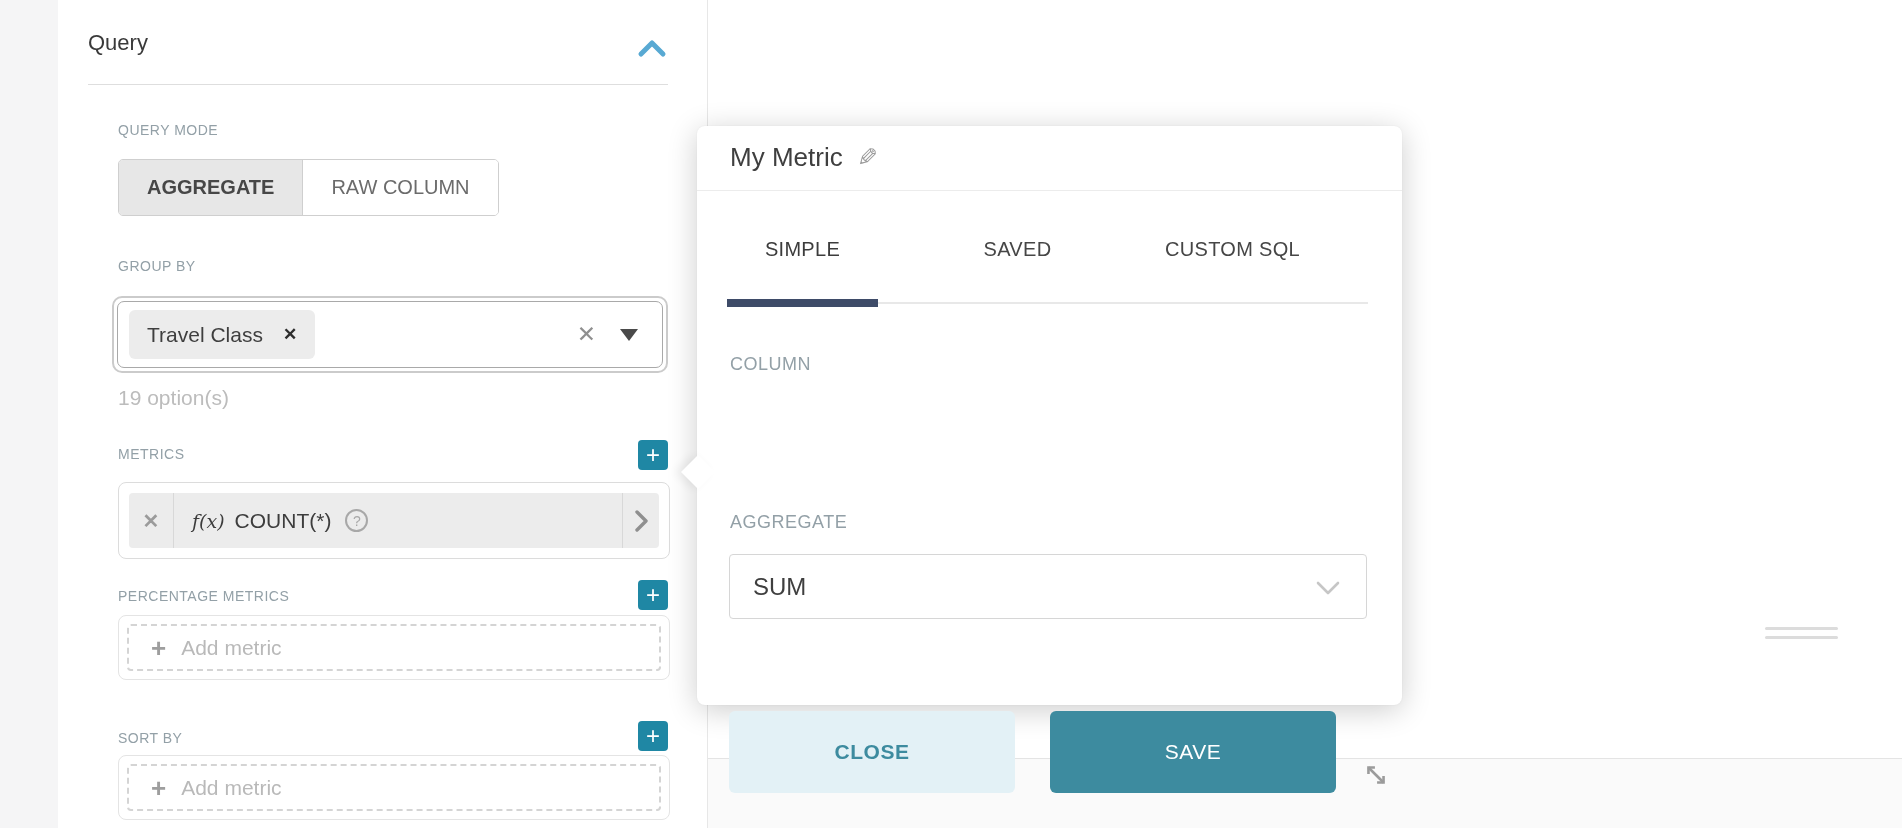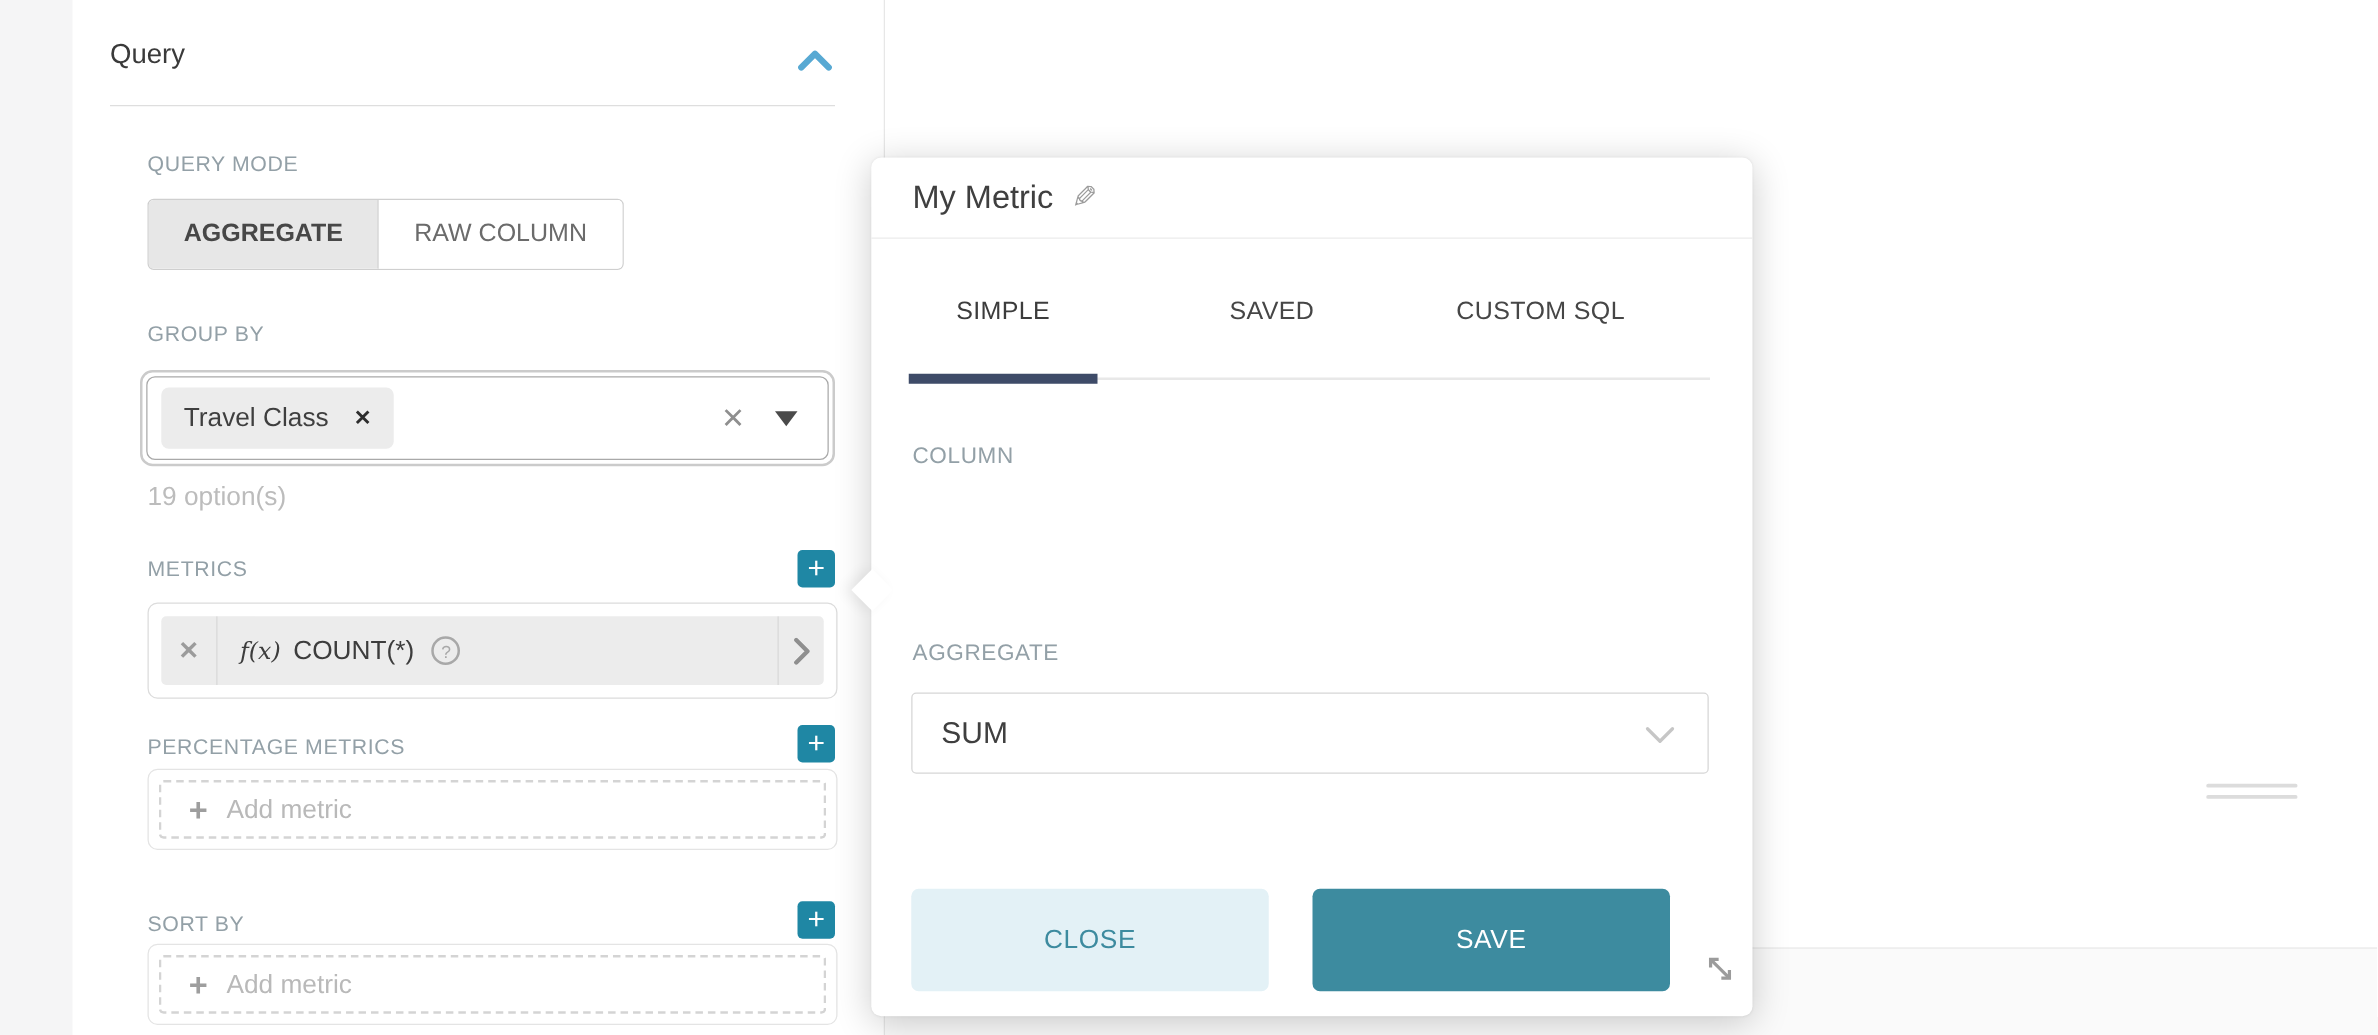--- a/index.html
+++ b/index.html
@@ -12,21 +12,21 @@
   .canvas-rule{ position:absolute; left:708px; top:758px; width:1194px; height:1px; background:#e4e4e4; }
   .canvas-foot{ position:absolute; left:708px; top:759px; width:1194px; height:69px; background:#fafafa; }
   .drag-handle{ position:absolute; left:1765px; top:627px; width:73px; }
   .drag-handle .bar{ height:3px; background:#dcdcdc; border-radius:2px; margin-bottom:6px; }
 
   
   .q-title { position:absolute; left:88px; top:30px; font-size:22px; color:#3a3a3a; font-weight:500; }
   .q-chevron { position:absolute; left:637px; top:38px; }
   .q-rule { position:absolute; left:88px; top:84px; width:580px; height:1px; background:#dedede; }
 
-  .ctl-label { position:absolute; font-size:17px; letter-spacing:.5px; color:#93a0a7; font-weight:500; }
+  .ctl-label { position:absolute; font-size:14px; letter-spacing:.5px; color:#93a0a7; font-weight:500; }
 
   .segment { position:absolute; left:118px; top:159px; height:57px; display:flex; border:1px solid #cfcfcf; border-radius:5px; overflow:hidden; background:#fff; }
   .seg-btn { display:flex; align-items:center; justify-content:center; font-size:20px; padding:0 28px; cursor:pointer; }
   .seg-btn.sel { background:#e7e7e7; color:#474747; font-weight:700; border-right:1px solid #cfcfcf; }
   .seg-btn.unsel { background:#ffffff; color:#6b6b6b; }
 
   .gb-outer { position:absolute; left:112px; top:296px; width:556px; height:77px; border:2px solid #cbcbcb; border-radius:10px; padding:3px; background:#fff; }
   .gb-inner { width:100%; height:100%; border:1px solid #a9a9a9; border-radius:7px; background:#fff; display:flex; align-items:center; position:relative; }
   .gb-tag { margin-left:11px; height:49px; background:#ececec; border-radius:6px; display:flex; align-items:center; padding:0 18px; }
   .gb-tag .t-label { font-size:21px; color:#3f3f3f; }
@@ -46,40 +46,40 @@
   .mp-q { width:23px; height:23px; border:2px solid #a8a8a8; border-radius:50%; color:#a8a8a8; font-size:14px; display:flex; align-items:center; justify-content:center; margin-left:14px; }
   .mp-spacer { flex:1; }
   .mp-arrow { width:36px; display:flex; align-items:center; justify-content:center; cursor:pointer; }
 
   .add-box { position:absolute; left:118px; width:552px; height:65px; border:1px solid #e4e4e4; border-radius:8px; background:#fff; padding:8px; cursor:pointer; }
   .add-inner { width:100%; height:100%; border:2px dashed #d4d4d4; border-radius:4px; display:flex; align-items:center; padding-left:22px; }
   .add-plus { color:#9e9e9e; font-size:26px; font-weight:700; line-height:1; }
   .add-text { color:#b9b9b9; font-size:21px; margin-left:15px; }
 
   
-  .popover { position:absolute; left:697px; top:126px; width:705px; height:687px; background:#fff; border-radius:8px; box-shadow:0 5px 30px rgba(0,0,0,.20), 0 0 2px rgba(0,0,0,.06); z-index:10; }
+  .popover { position:absolute; left:697px; top:126px; width:705px; height:579px; background:#fff; border-radius:8px; box-shadow:0 5px 30px rgba(0,0,0,.20), 0 0 2px rgba(0,0,0,.06); z-index:10; }
   .pop-arrow { position:absolute; left:-11px; top:334px; width:24px; height:24px; background:#fff; transform:rotate(45deg); box-shadow:-4px 4px 10px rgba(0,0,0,.07); }
   .pop-header { position:absolute; left:33px; top:16px; display:flex; align-items:center; }
   .pop-title { font-size:26px; color:#3f3f3f; font-weight:500; }
   .pencil { font-size:25px; color:#9b9b9b; margin-left:14px; display:inline-block; transform:scaleX(-1); cursor:pointer; }
   .pop-hrule { position:absolute; left:0; top:64px; width:705px; height:1px; background:#ececec; }
 
   .tabs { position:absolute; left:30px; top:112px; display:flex; }
   .tab { width:151px; margin-right:64px; text-align:center; font-size:20px; letter-spacing:.3px; color:#464646; cursor:pointer; }
   .tab.active { font-weight:400; color:#3c3c3c; }
   .tabs-baseline { position:absolute; left:30px; top:176px; width:641px; height:2px; background:#e8e8e8; }
   .tabs-ink { position:absolute; left:30px; top:173px; width:151px; height:8px; background:#3e4b68; }
 
   .pop-label { position:absolute; left:33px; font-size:18px; letter-spacing:.5px; color:#93a0a7; font-weight:500; }
   .pop-select { position:absolute; left:32px; width:638px; height:65px; border:1px solid #d6d6d6; border-radius:4px; background:#fff; display:flex; align-items:center; cursor:pointer; }
   .pop-select .sel-val { font-size:24px; color:#3f3f3f; margin-left:23px; }
   .pop-select .sel-chev { position:absolute; right:26px; top:26px; }
 
   .btn { position:absolute; height:82px; width:286px; border-radius:6px; display:flex; align-items:center; justify-content:center; font-size:21px; letter-spacing:.5px; cursor:pointer; }
-  .btn-close { left:32px; top:585px; background:#e3f1f6; color:#3d8b9f; font-weight:400; }
+  .btn-close { left:32px; top:585px; background:#e3f1f6; color:#3d8b9f; font-weight:700; }
   .btn-save { left:353px; top:585px; background:#3d8b9f; color:#ffffff; font-weight:500; }
   .expand { position:absolute; left:665px; top:635px; cursor:pointer; }
 </style>
 </head>
 <body>
 
 <div id="stage">
 
   <div class="left-gutter"></div>
   <div class="v-divider"></div>

